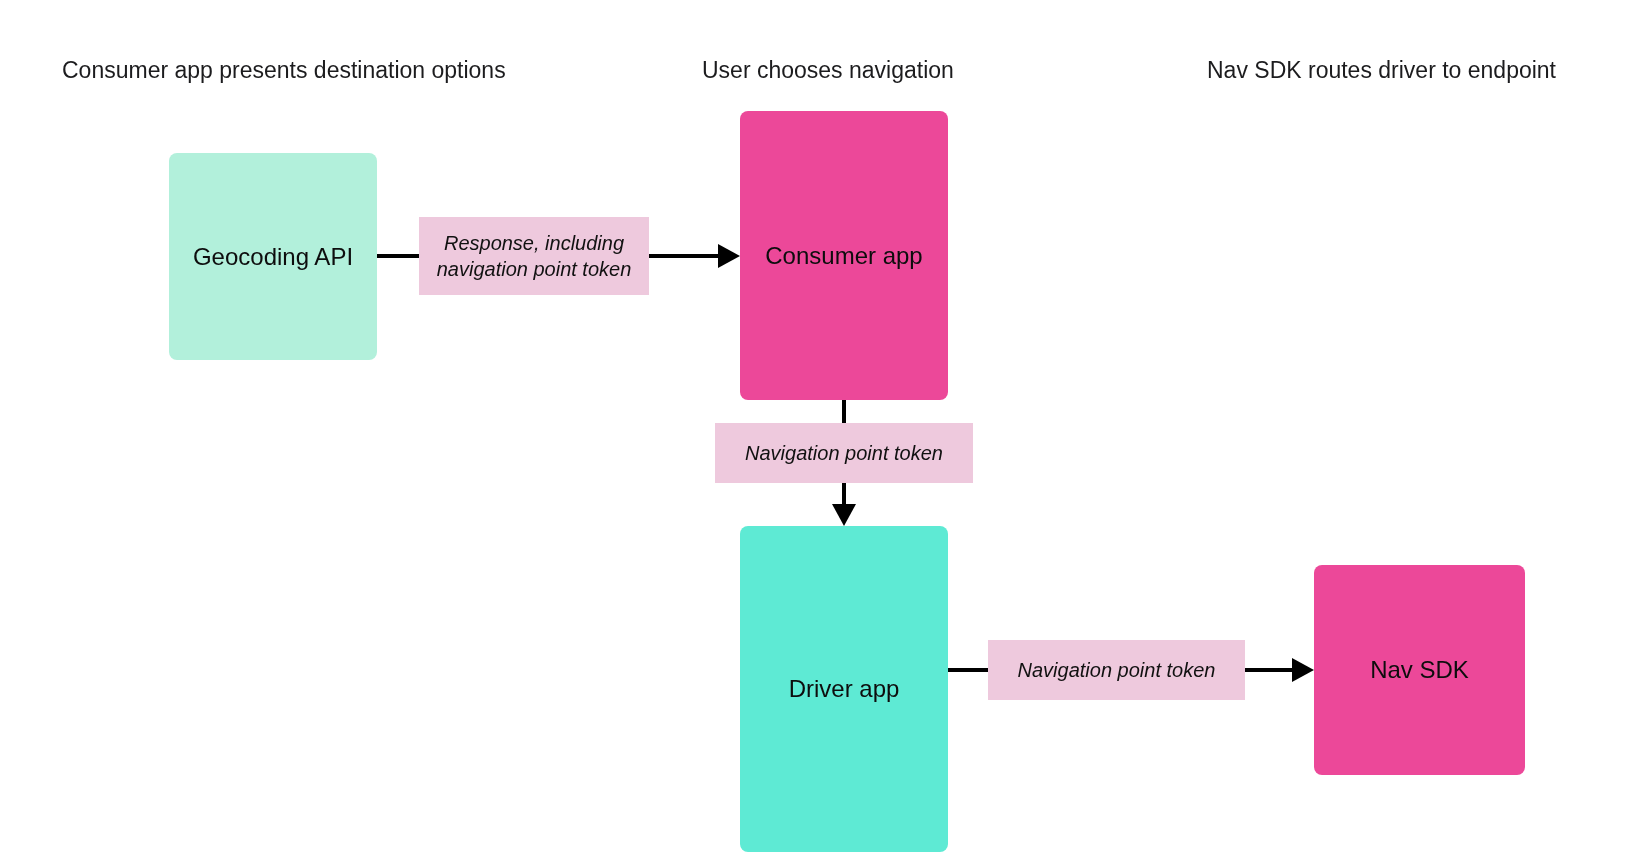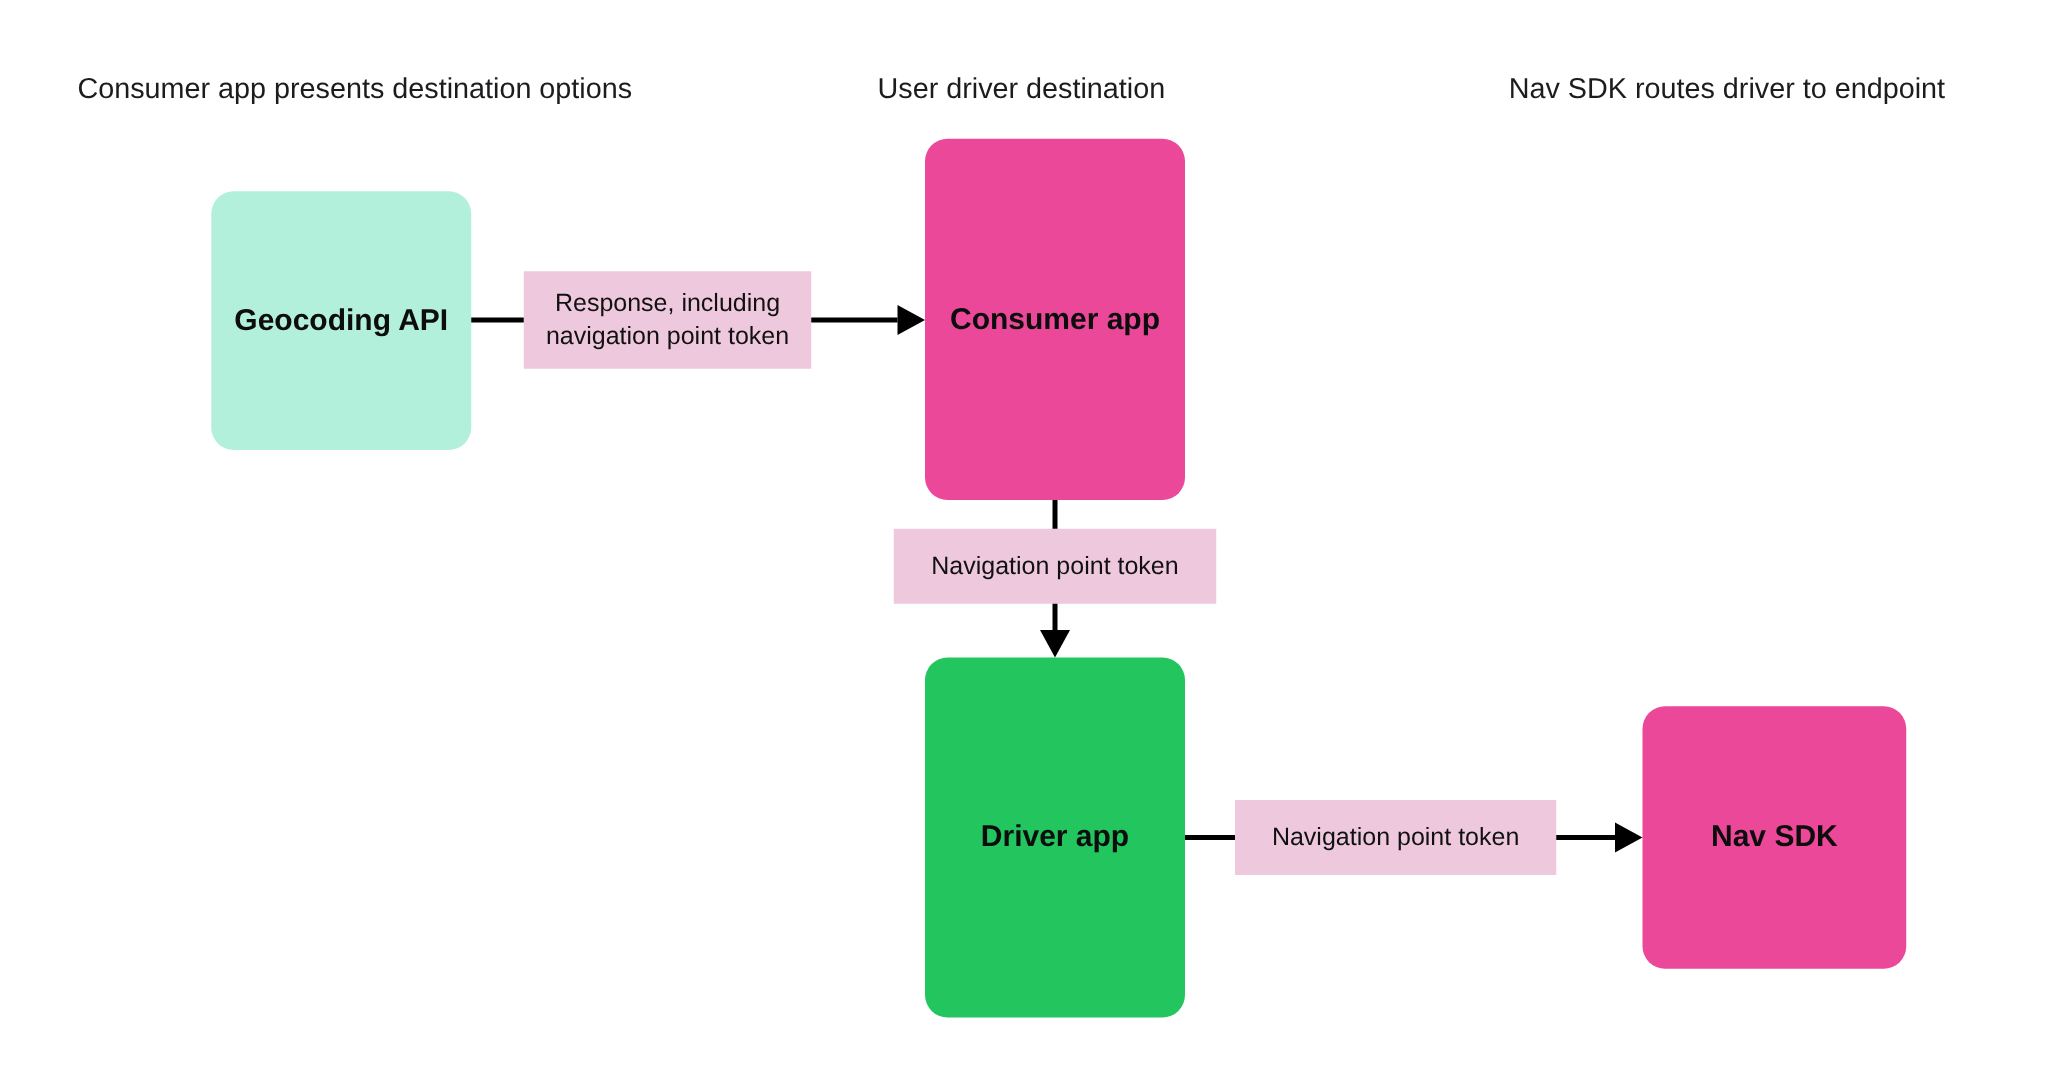--- a/index.html
+++ b/index.html
@@ -24,44 +24,45 @@
   .phase-1 { left: 62px; }
   .phase-2 { left: 702px; }
   .phase-3 { left: 1207px; }
 
   
   .node {
     position: absolute;
     display: flex;
     align-items: center;
     justify-content: center;
-    border-radius: 18px;
+    border-radius: 8px;
     font-size: 24px;
-    font-weight: 700;
+    font-weight: 400;
     color: #0d0d0d;
     text-align: center;
   }
   .node-geocoding { left: 169px; top: 153px; width: 208px; height: 207px; background: #b2f0db; }
   .node-consumer  { left: 740px; top: 111px; width: 208px; height: 289px; background: #ec4899; }
-  .node-driver    { left: 740px; top: 526px; width: 208px; height: 288px; background: #22c55e; }
+  .node-driver    { left: 740px; top: 526px; width: 208px; height: 326px; background: #5eead4; }
   .node-navsdk    { left: 1314px; top: 565px; width: 211px; height: 210px; background: #ec4899; }
 
   
   .edge-label {
     position: absolute;
     background: #eec9dd;
     display: flex;
     align-items: center;
     justify-content: center;
     text-align: center;
     font-size: 20px;
     line-height: 26px;
     color: #111111;
     padding: 0 6px;
     box-sizing: border-box;
+    font-style: italic;
   }
   .edge-label-1 { left: 419px; top: 217px; width: 230px; height: 78px; }
   .edge-label-2 { left: 715px; top: 423px; width: 258px; height: 60px; }
   .edge-label-3 { left: 988px; top: 640px; width: 257px; height: 60px; }
 
   
   .line {
     position: absolute;
     background: #000000;
   }
@@ -91,21 +92,21 @@
   .arrow-a { left: 718px;  top: 244px; }
   .arrow-b { left: 832px;  top: 504px; }
   .arrow-c { left: 1292px; top: 658px; }
 </style>
 </head>
 <body>
 
 <div class="canvas">
 
   <div class="phase-label phase-1">Consumer app presents destination options</div>
-  <div class="phase-label phase-2">User driver destination</div>
+  <div class="phase-label phase-2">User chooses navigation</div>
   <div class="phase-label phase-3">Nav SDK routes driver to endpoint</div>
 
   <div class="node node-geocoding">
     <span>Geocoding API</span>
   </div>
   <div class="node node-consumer">
     <span>Consumer app</span>
   </div>
   <div class="node node-driver">
     <span>Driver app</span>

